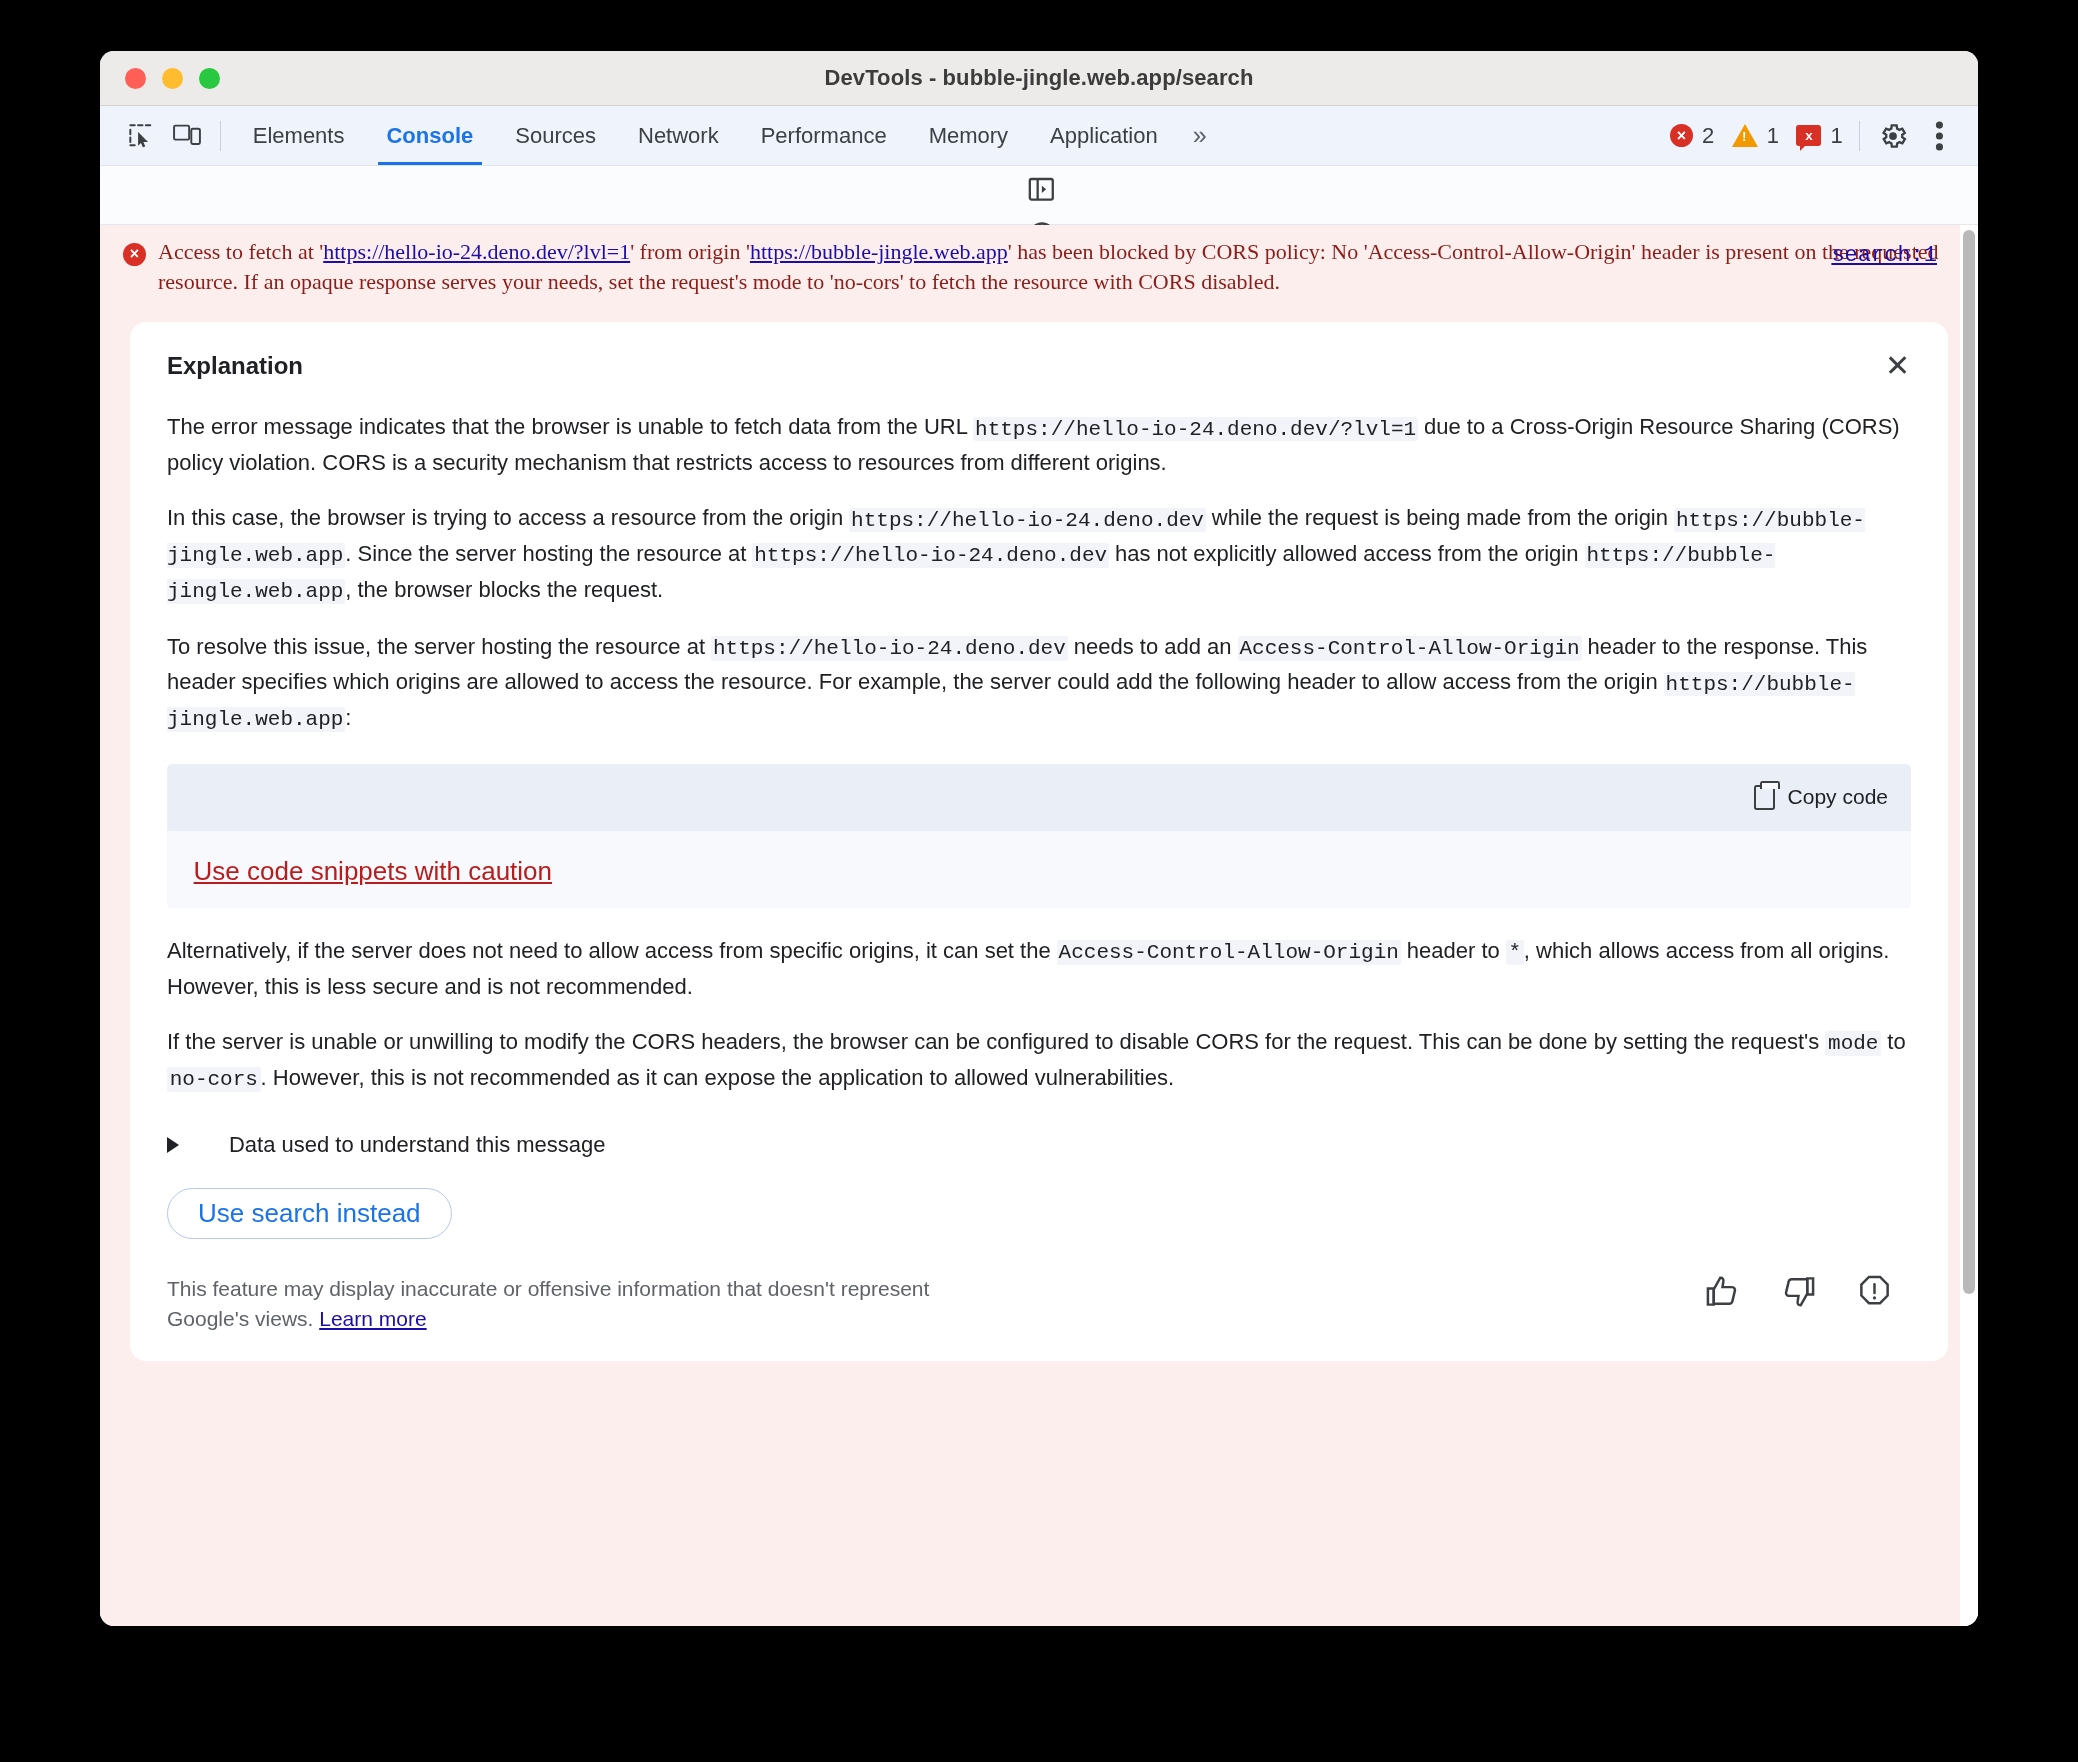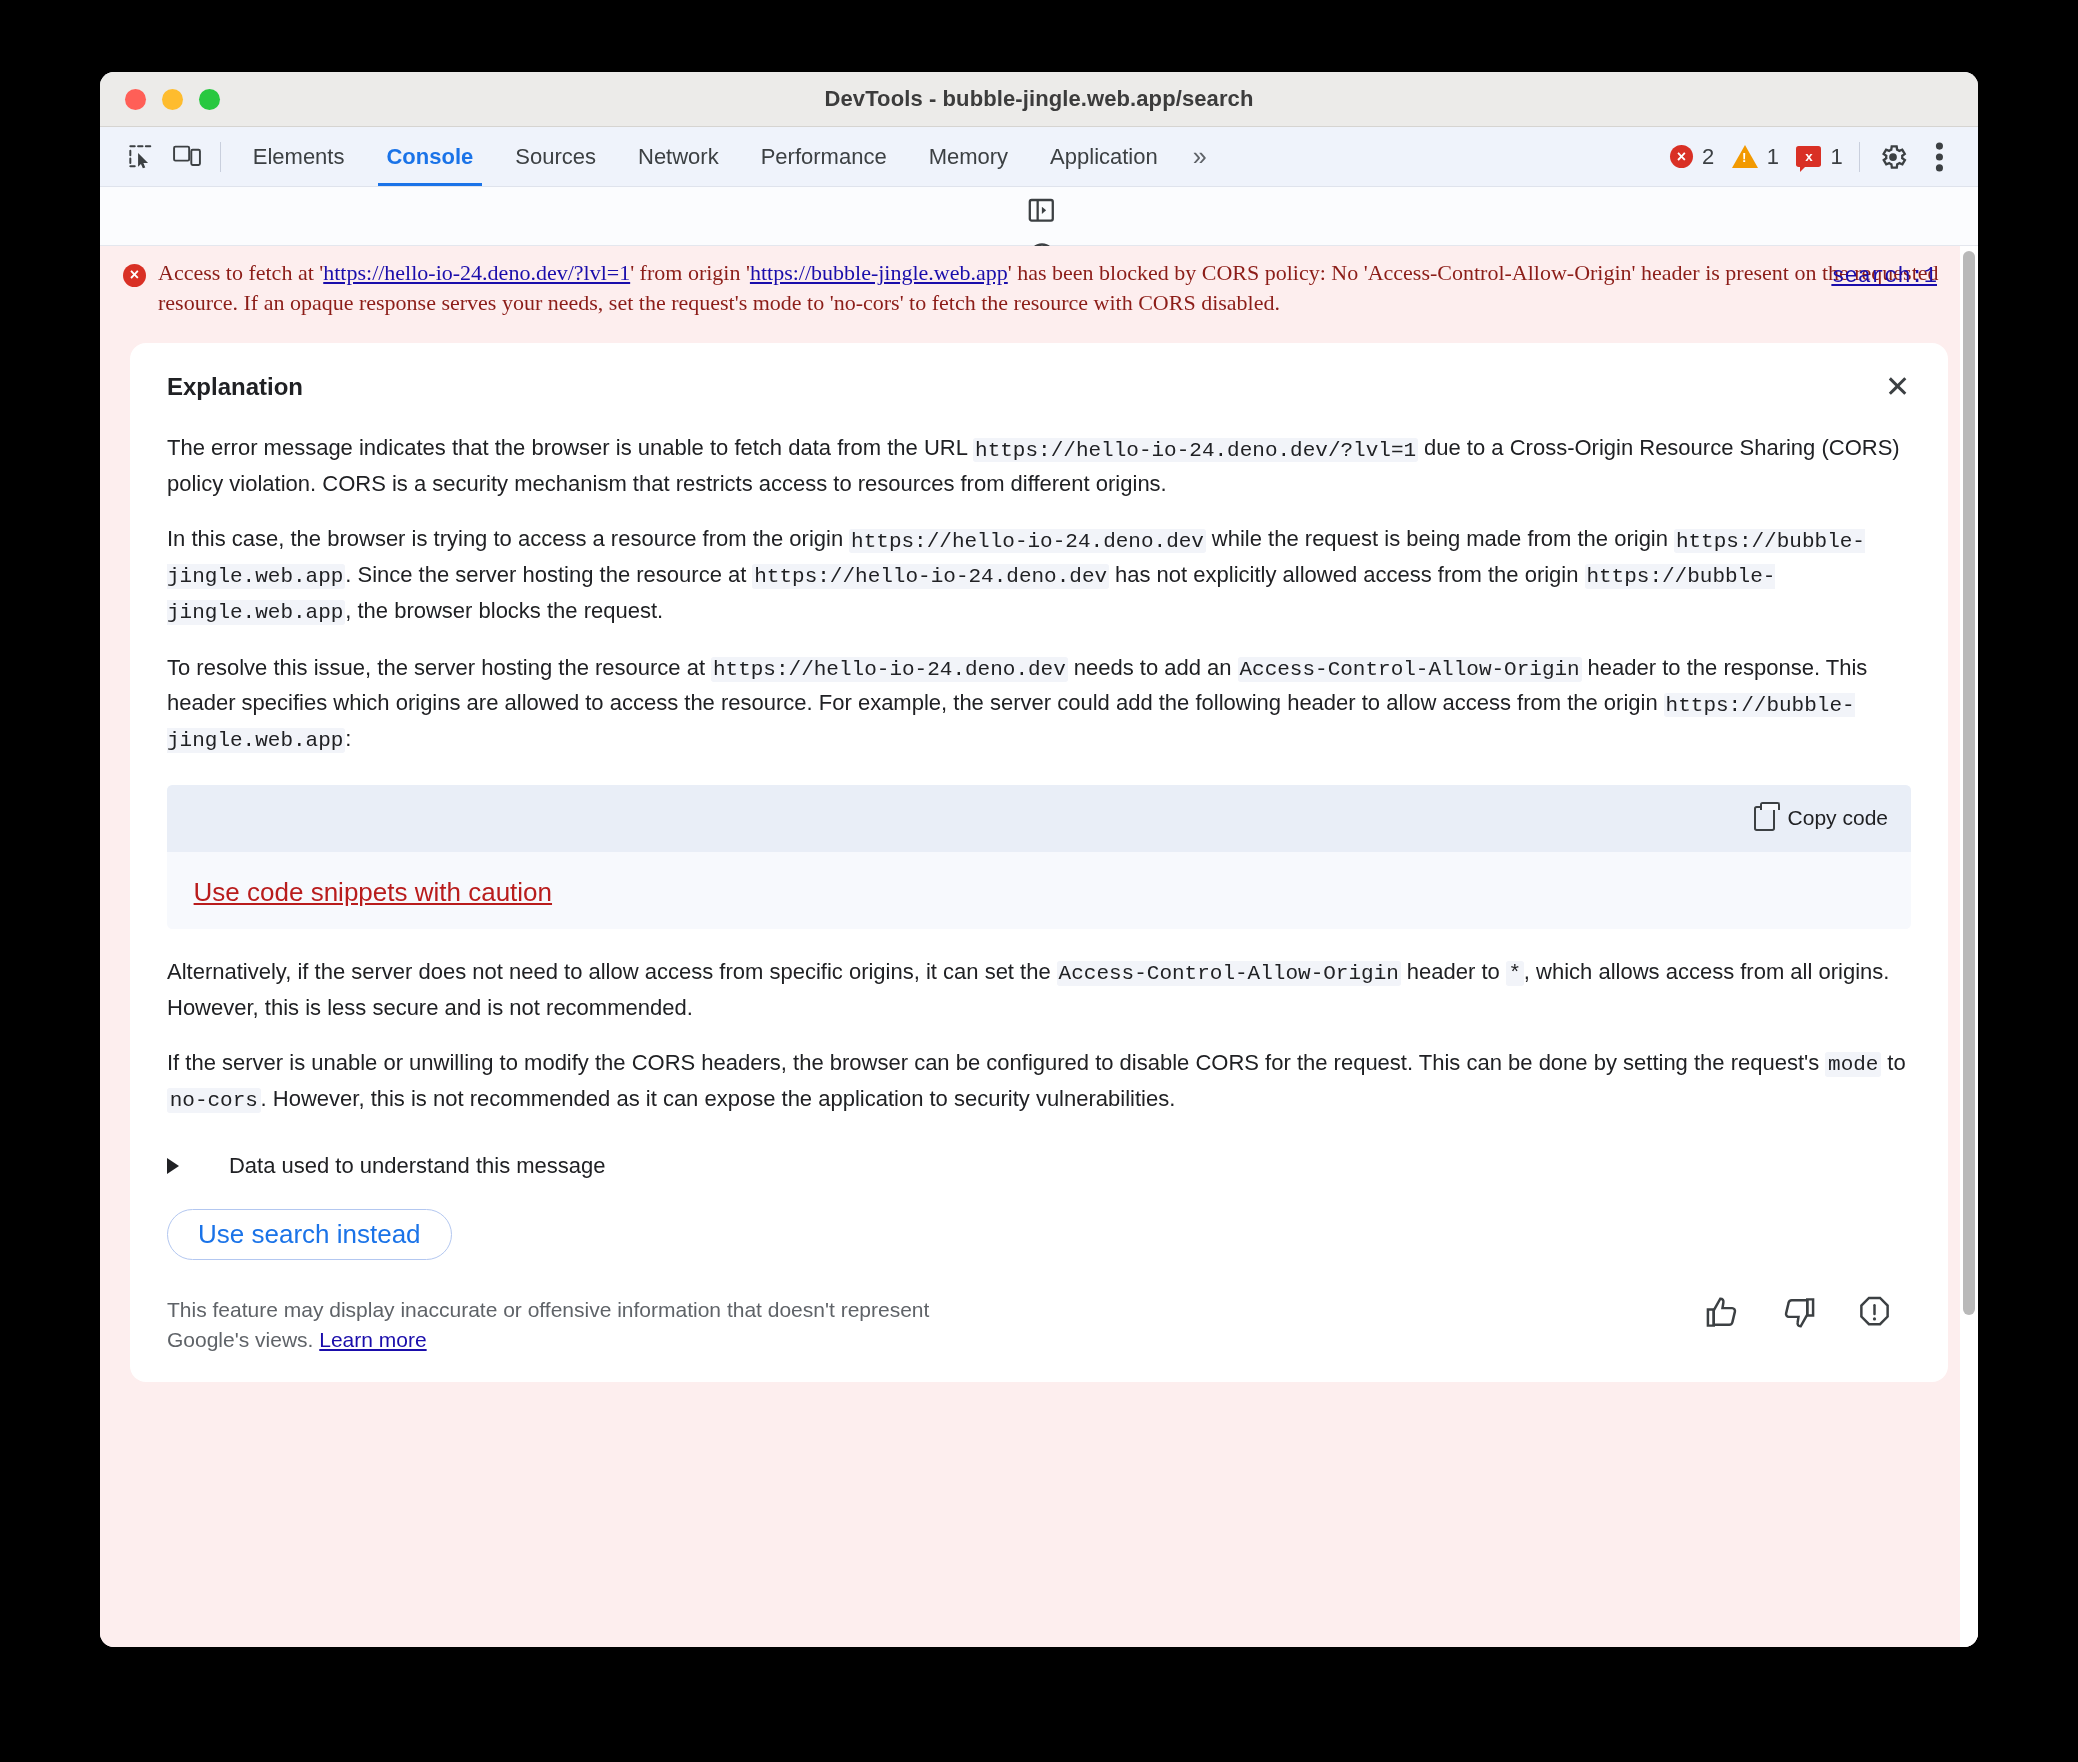--- a/index.html
+++ b/index.html
@@ -8,21 +8,21 @@
     background: #000000;
     width: 2078px;
     height: 1763px;
     overflow: hidden;
   }
   * { box-sizing: border-box; }
 
   .window {
     position: absolute;
     left: 100px;
-    top: 72px;
+    top: 51px;
     width: 1878px;
     height: 1575px;
     background: #ffffff;
     border-radius: 14px;
     overflow: hidden;
     box-shadow: 0 7px 35px rgba(0,0,0,0.35);
     font-family: "Liberation Sans", sans-serif;
   }
 
   
@@ -530,21 +530,21 @@
             <span>Copy code</span>
           </div>
         </div>
         <div class="code-body">
           <a class="caution-link">Use code snippets with caution</a>
         </div>
       </div>
 
       <p class="para"><span>Alternatively, if the server does not need to allow access from specific origins, it can set the </span><code class="inline">Access-Control-Allow-Origin</code><span> header to </span><code class="plain">*</code><span>, which allows access from all origins. However, this is less secure and is not recommended.</span></p>
 
-      <p class="para"><span>If the server is unable or unwilling to modify the CORS headers, the browser can be configured to disable CORS for the request. This can be done by setting the request's </span><code class="plain">mode</code><span> to </span><code class="plain">no-cors</code><span>. However, this is not recommended as it can expose the application to security vulnerabilities.</span></p>
+      <p class="para"><span>If the server is unable or unwilling to modify the CORS headers, the browser can be configured to disable CORS for the request. This can be done by setting the request's </span><code class="plain">mode</code><span> to </span><code class="plain">no-cors</code><span>. However, this is not recommended as it can expose the application to allowed vulnerabilities.</span></p>
 
       <div class="data-used">
         <span class="tri-right"></span>
         <span class="data-used-label">Data used to understand this message</span>
       </div>
 
       <button class="search-btn">Use search instead</button>
 
       <div class="card-footer">
         <div class="disclaimer"><span>This feature may display inaccurate or offensive information that doesn't represent Google's views. </span><a>Learn more</a></div>

